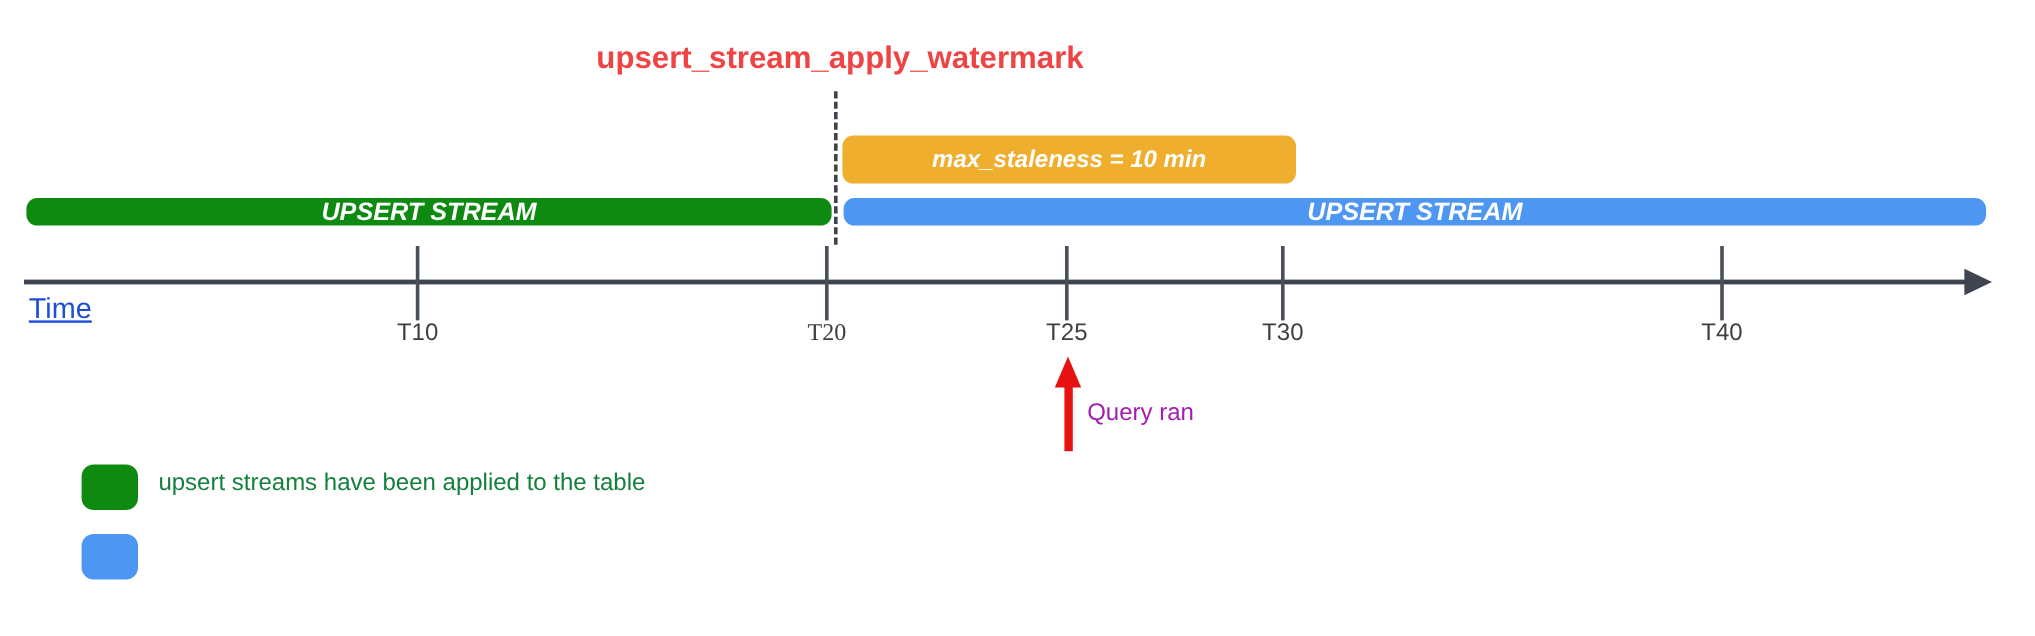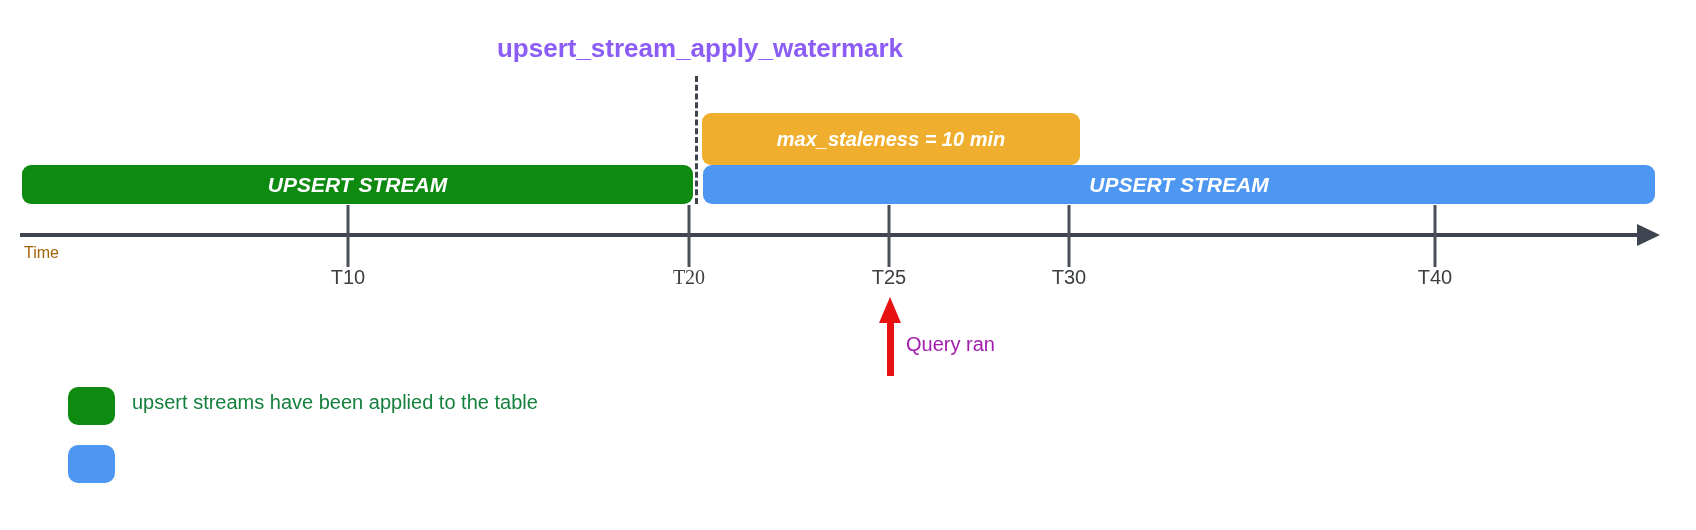--- a/index.html
+++ b/index.html
@@ -11,67 +11,68 @@
     font-family: "Liberation Sans", sans-serif;
     overflow: hidden;
   }
 
   .title {
     position: absolute;
     left: 700px; top: 33px;
     transform: translateX(-50%);
     font-size: 26px;
     font-weight: bold;
-    color: #8b5cf6;
+    color: #ef4444;
     white-space: nowrap;
   }
 
   .watermark-dashed-line {
     position: absolute;
     left: 695px; top: 76px;
     height: 128px; width: 0;
     border-left: 3px dashed #3c434d;
   }
 
   .bar {
     position: absolute;
-    height: 39px;
+    height: 23px;
     border-radius: 9px;
     display: flex;
     align-items: center;
     justify-content: center;
     color: #ffffff;
     font-weight: bold;
     font-style: italic;
     font-size: 21px;
     white-space: nowrap;
   }
-  .bar-staleness { left: 702px; top: 113px; width: 378px; height: 52px; background: #F0AE2E; font-size: 20px; }
+  .bar-staleness { left: 702px; top: 113px; width: 378px; height: 40px; background: #F0AE2E; font-size: 20px; }
   .bar-applied   { left: 22px;  top: 165px; width: 671px; background: #0E8A10; }
   .bar-not-applied { left: 703px; top: 165px; width: 952px; background: #4D97F2; }
 
   .axis-line {
     position: absolute;
     left: 20px; top: 233px;
     width: 1620px; height: 4px;
     background: #3E4450;
   }
   .axis-arrowhead {
     position: absolute;
     left: 1637px; top: 224px;
     width: 0; height: 0;
     border-top: 11px solid transparent;
     border-bottom: 11px solid transparent;
     border-left: 23px solid #3E4450;
   }
   .axis-label {
     position: absolute;
     left: 24px; top: 244px;
-    font-size: 16px;
-    color: #a16207;
+    font-size: 24px;
+    color: #1d4ed8;
+    text-decoration: underline;
   }
 
   .tick {
     position: absolute;
     top: 205px;
     width: 3px; height: 62px;
     background: #4A505A;
     transform: translateX(-50%);
   }
   .tick-label {

